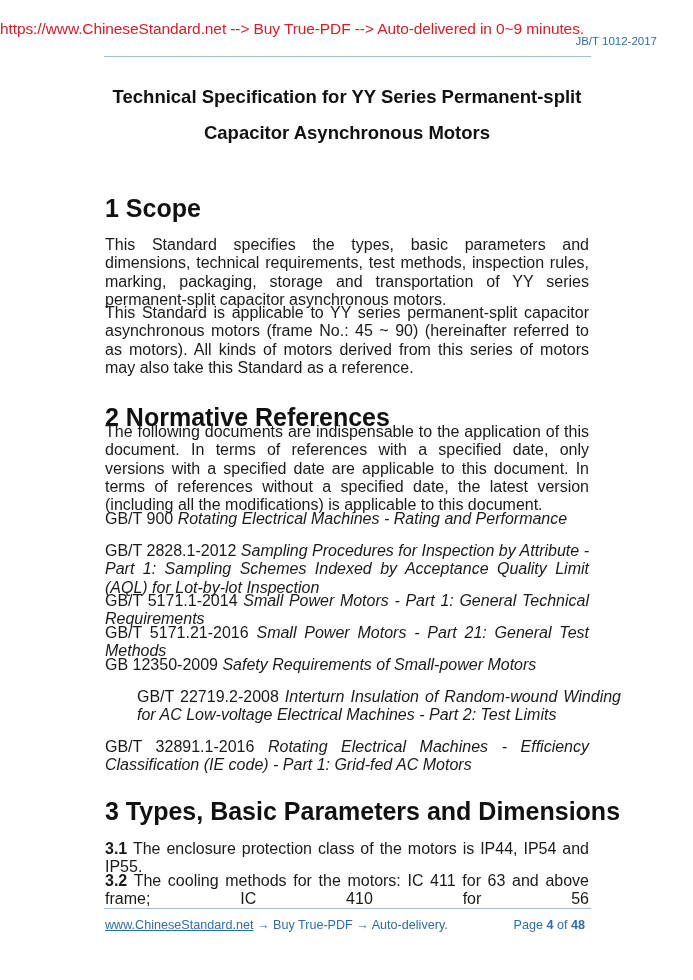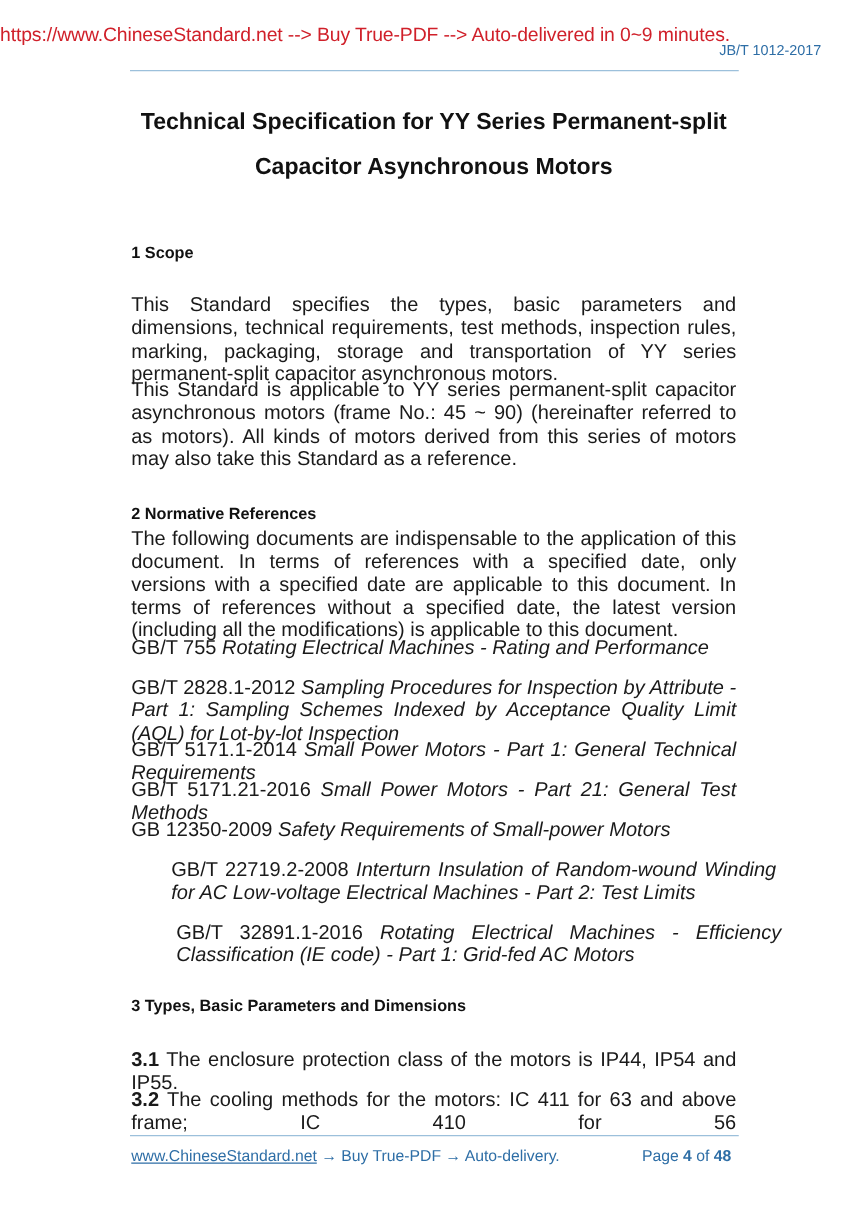--- a/index.html
+++ b/index.html
@@ -6,21 +6,21 @@
   body { width: 693px; height: 980px; position: relative; overflow: hidden; font-family: "Liberation Sans", sans-serif; color: #111; }
   .promo { position: absolute; top: 20px; left: 0; width: 584px; text-align: center; font-size: 15.5px; color: #d0202a; letter-spacing: -0.1px; white-space: nowrap; }
   .docnum { position: absolute; top: 35px; left: 0; width: 657px; text-align: right; font-size: 11.5px; color: #2e6ea6; }
   .hrule { position: absolute; left: 104px; width: 487px; height: 1px; background: #9cc0db; }
   .hrule.top { top: 56px; }
   .hrule.bottom { top: 908px; }
   .content { position: absolute; left: 105px; top: 0; width: 484px; }
   .title { position: absolute; left: 0; width: 484px; text-align: center; font-weight: bold; font-size: 18.5px; color: #111; white-space: nowrap; }
   .title.l1 { top: 86px; left: -8px; width: 500px; }
   .title.l2 { top: 122px; }
-  h2 { position: absolute; left: 0; margin: 0; font-size: 13px; font-weight: bold; color: #111; white-space: nowrap; }
+  h2 { position: absolute; left: 0; margin: 0; font-size: 25px; font-weight: bold; color: #111; white-space: nowrap; }
   .para { position: absolute; left: 0; width: 484px; margin: 0; font-size: 16px; line-height: 18.3px; text-align: justify; text-align-last: left; color: #1a1a1a; }
   .ref-code { font-style: normal; }
   .ref-title { font-style: italic; }
   .justify-all { text-align: justify; text-align-last: justify; }
   .footer-link { position: absolute; top: 918px; left: 105px; font-size: 12.6px; color: #2e6ea6; white-space: nowrap; }
   .footer-link .url { text-decoration: underline; }
   .footer-page { position: absolute; top: 918px; right: 108px; font-size: 12.6px; color: #2e6ea6; white-space: nowrap; }
   .footer-page b { font-weight: bold; }
 </style>
 </head>
@@ -36,21 +36,21 @@
   <div class="title l2">Capacitor Asynchronous Motors</div>
 
   <h2 style="top:194px;">1 Scope</h2>
   <p class="para" style="top:236px;">This Standard specifies the types, basic parameters and dimensions, technical requirements, test methods, inspection rules, marking, packaging, storage and transportation of YY series permanent-split capacitor asynchronous motors.</p>
   <p class="para" style="top:304px;">This Standard is applicable to YY series permanent-split capacitor asynchronous motors (frame No.: 45 ~ 90) (hereinafter referred to as motors). All kinds of motors derived from this series of motors may also take this Standard as a reference.</p>
 
   <h2 style="top:403px;">2 Normative References</h2>
   <p class="para" style="top:423px;">The following documents are indispensable to the application of this document. In terms of references with a specified date, only versions with a specified date are applicable to this document. In terms of references without a specified date, the latest version (including all the modifications) is applicable to this document.</p>
 
   <p class="para" style="top:510px;">
-    <span class="ref-code">GB/T 755</span>
+    <span class="ref-code">GB/T 900</span>
     <span class="ref-title">Rotating Electrical Machines - Rating and Performance</span>
   </p>
   <p class="para" style="top:542px;">
     <span class="ref-code">GB/T 2828.1-2012</span>
     <span class="ref-title">Sampling Procedures for Inspection by Attribute - Part 1: Sampling Schemes Indexed by Acceptance Quality Limit (AQL) for Lot-by-lot Inspection</span>
   </p>
   <p class="para" style="top:592px;">
     <span class="ref-code">GB/T 5171.1-2014</span>
     <span class="ref-title">Small Power Motors - Part 1: General Technical Requirements</span>
   </p>
@@ -59,21 +59,21 @@
     <span class="ref-title">Small Power Motors - Part 21: General Test Methods</span>
   </p>
   <p class="para" style="top:656px;">
     <span class="ref-code">GB 12350-2009</span>
     <span class="ref-title">Safety Requirements of Small-power Motors</span>
   </p>
   <p class="para" style="top:688px;margin-left:32px;">
     <span class="ref-code">GB/T 22719.2-2008</span>
     <span class="ref-title">Interturn Insulation of Random-wound Winding for AC Low-voltage Electrical Machines - Part 2: Test Limits</span>
   </p>
-  <p class="para" style="top:738px;margin-left:36px;">
+  <p class="para" style="top:738px;">
     <span class="ref-code">GB/T 32891.1-2016</span>
     <span class="ref-title">Rotating Electrical Machines - Efficiency Classification (IE code) - Part 1: Grid-fed AC Motors</span>
   </p>
 
   <h2 style="top:797px;">3 Types, Basic Parameters and Dimensions</h2>
   <p class="para" style="top:840px;">
     <b>3.1</b>
     <span>The enclosure protection class of the motors is IP44, IP54 and IP55.</span>
   </p>
   <p class="para justify-all" style="top:872px;">

